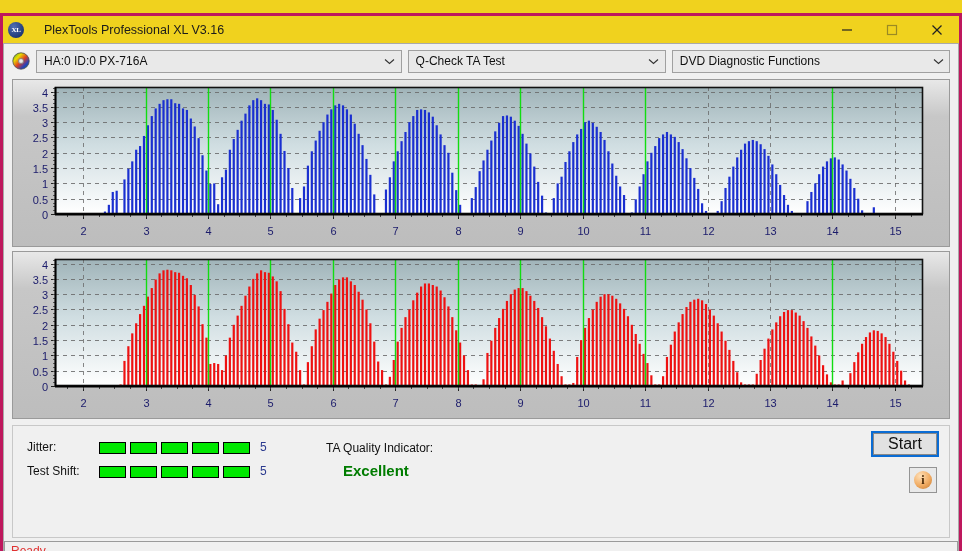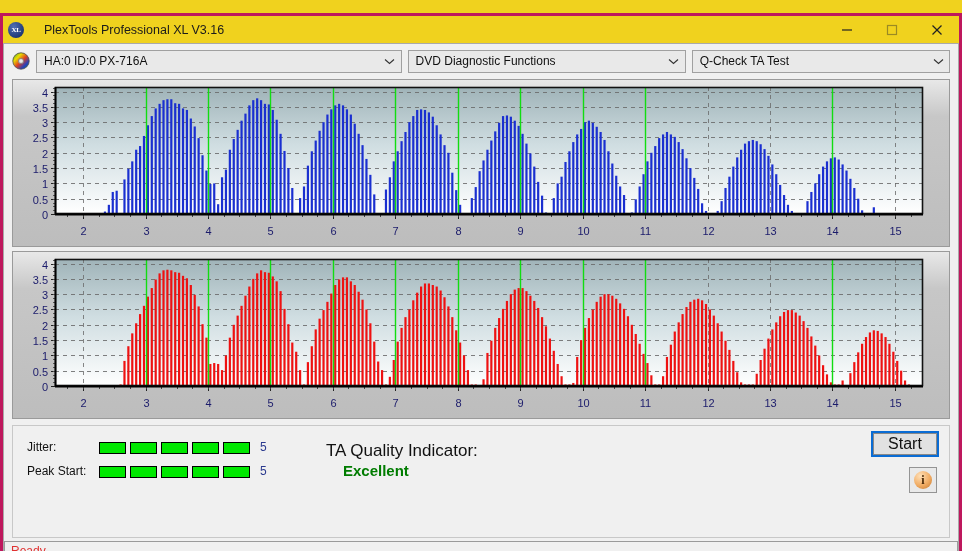--- a/index.html
+++ b/index.html
@@ -157,21 +157,21 @@
     border: 1px solid #000;
   }
   .bar-value {
     margin-left: 10px;
     color: #2b3a8f;
     font-size: 12px;
   }
   .ta-label {
     position: absolute;
     left: 313px; top: 15px;
-    font-size: 17px;
+    font-size: 12px;
     color: #111;
   }
   .ta-value {
     position: absolute;
     left: 330px; top: 36px;
     font-size: 15px;
     font-weight: bold;
     color: #007c00;
   }
   .start-btn {
@@ -268,30 +268,30 @@
         </svg>
       </div>
       <div class="combo combo-drive">
         <span class="cb-label">HA:0 ID:0  PX-716A</span>
         <span class="chev">
           <svg width="11" height="7" viewBox="0 0 11 7">
               <polyline points="1,1.5 5.5,5.5 10,1.5" fill="none" stroke="#333" stroke-width="1.1"></polyline>
             </svg>
         </span>
       </div>
-      <div class="combo combo-func">
-        <span class="cb-label">DVD Diagnostic Functions</span>
+      <div class="combo combo-test">
+        <span class="cb-label">Q-Check TA Test</span>
         <span class="chev">
           <svg width="11" height="7" viewBox="0 0 11 7">
               <polyline points="1,1.5 5.5,5.5 10,1.5" fill="none" stroke="#333" stroke-width="1.1"></polyline>
             </svg>
         </span>
       </div>
-      <div class="combo combo-test">
-        <span class="cb-label">Q-Check TA Test</span>
+      <div class="combo combo-func">
+        <span class="cb-label">DVD Diagnostic Functions</span>
         <span class="chev">
           <svg width="11" height="7" viewBox="0 0 11 7">
               <polyline points="1,1.5 5.5,5.5 10,1.5" fill="none" stroke="#333" stroke-width="1.1"></polyline>
             </svg>
         </span>
       </div>
     </div>
 
     <div class="charts-wrap">
       <div class="chart-panel">
@@ -1084,21 +1084,21 @@
         <span class="bar-group" id="jitter-bars">
             <span class="bar-seg" style="background: rgb(0, 232, 0);"></span>
             <span class="bar-seg" style="background: rgb(0, 232, 0);"></span>
             <span class="bar-seg" style="background: rgb(0, 232, 0);"></span>
             <span class="bar-seg" style="background: rgb(0, 232, 0);"></span>
             <span class="bar-seg" style="background: rgb(0, 232, 0);"></span>
           </span>
         <span class="bar-value">5</span>
       </div>
       <div class="metric-row" style="left:14px; top:38px;">
-        <span class="metric-label">Peak Start:</span>
+        <span class="metric-label">Test Shift:</span>
         <span class="bar-group" id="peak-bars">
             <span class="bar-seg" style="background: rgb(0, 232, 0);"></span>
             <span class="bar-seg" style="background: rgb(0, 232, 0);"></span>
             <span class="bar-seg" style="background: rgb(0, 232, 0);"></span>
             <span class="bar-seg" style="background: rgb(0, 232, 0);"></span>
             <span class="bar-seg" style="background: rgb(0, 232, 0);"></span>
           </span>
         <span class="bar-value">5</span>
       </div>
       <div class="ta-label">TA Quality Indicator:</div>

